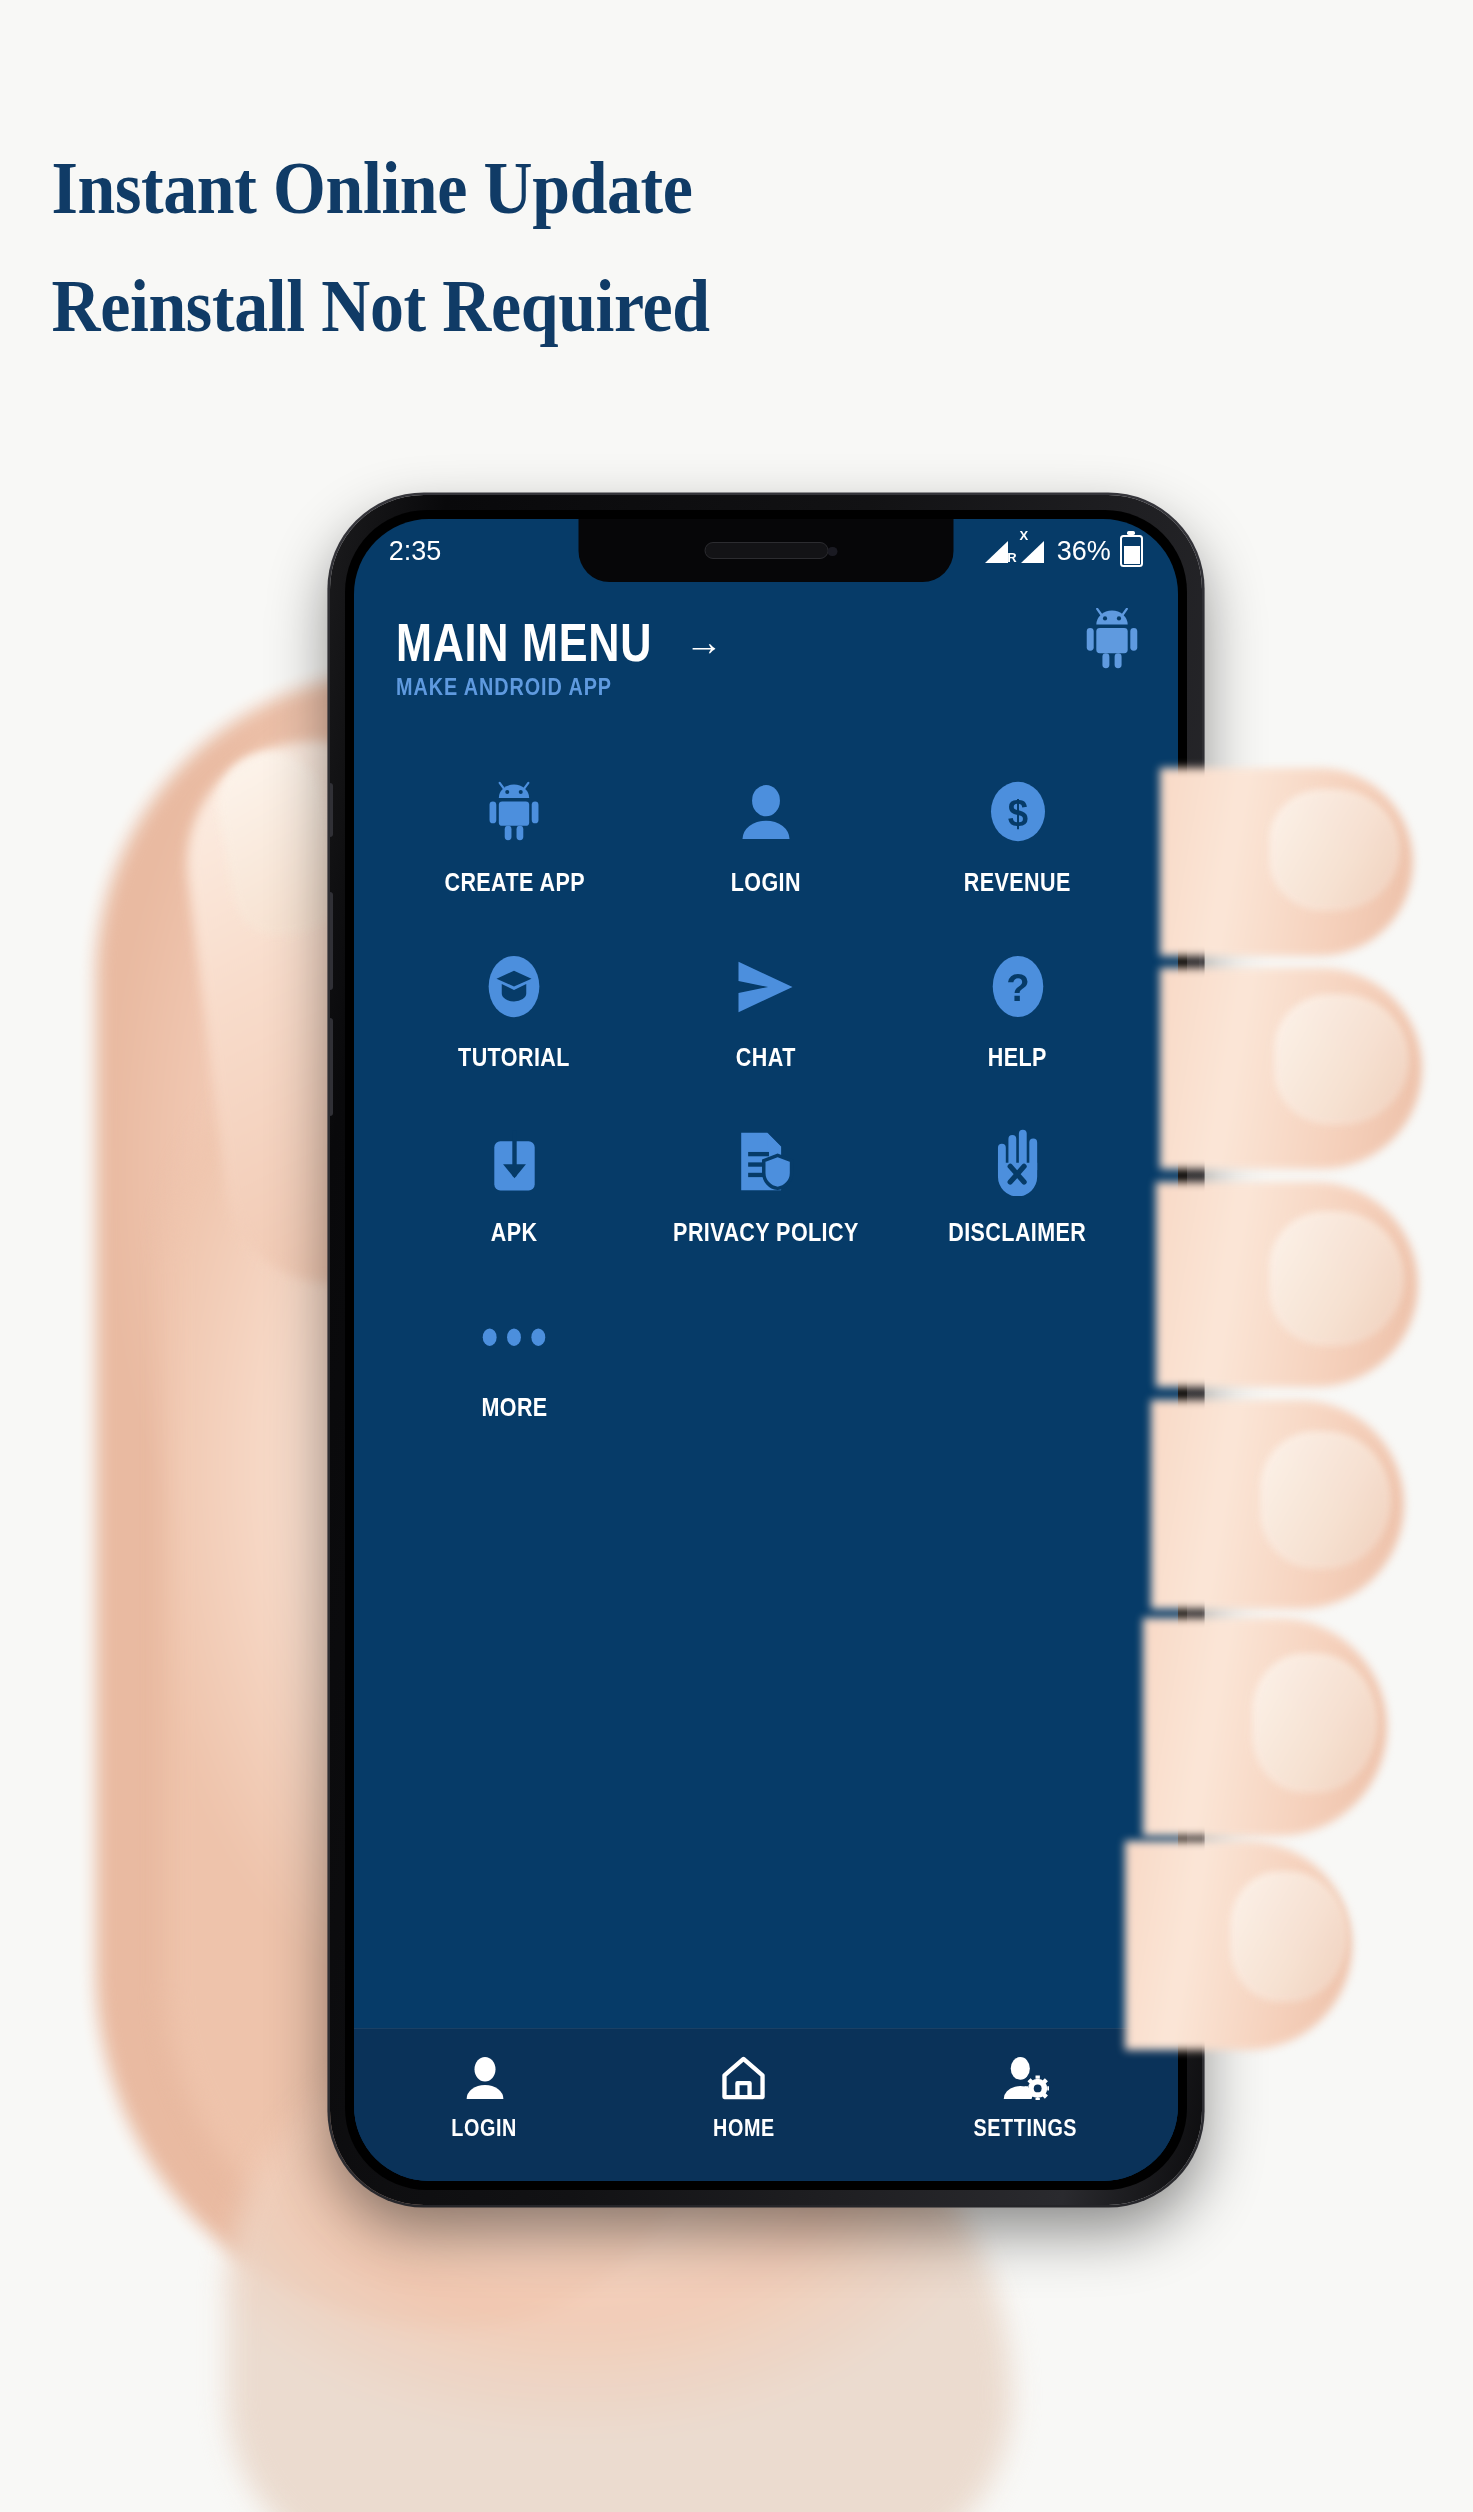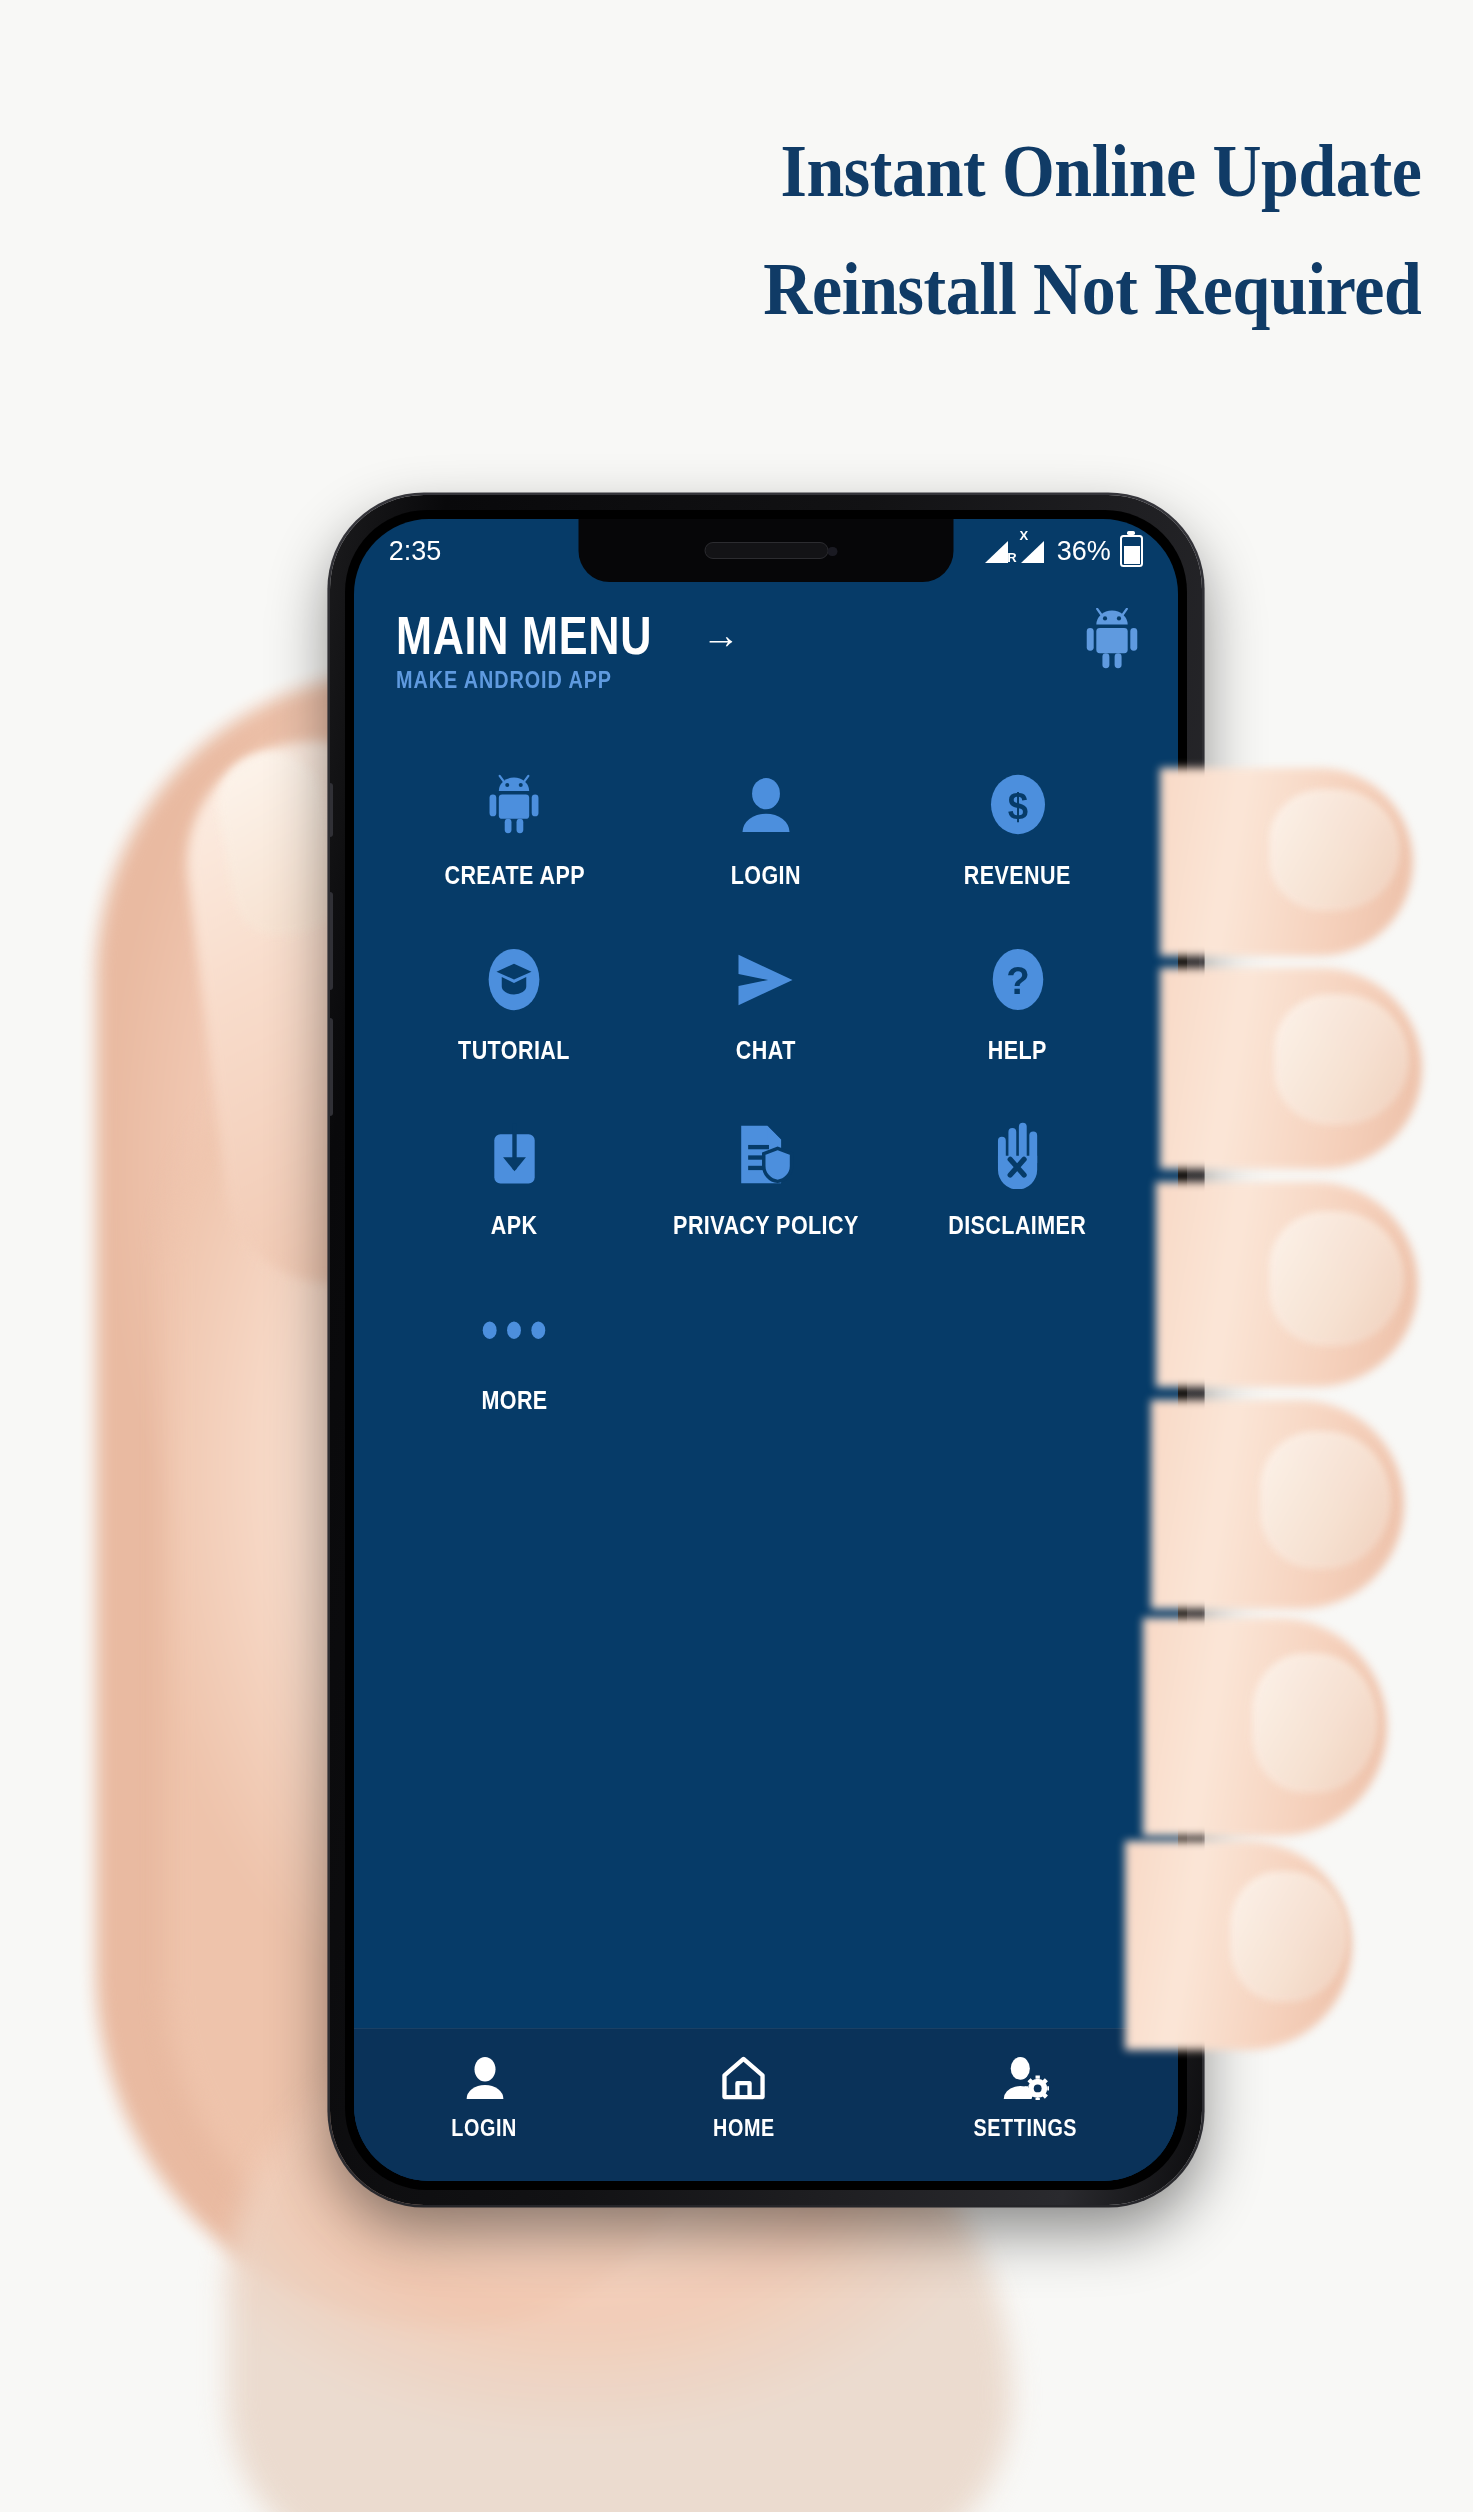--- a/index.html
+++ b/index.html
@@ -4,22 +4,22 @@
 <style>
   html,body{margin:0;padding:0;}
   body{
     width:1473px;height:2512px;overflow:hidden;position:relative;
     background:#f8f8f6;
     font-family:"Liberation Sans", sans-serif;
   }
 
   
   .promo{
-    position:absolute;left:0;top:113px;width:1473px;
-    text-align:right;
+    position:absolute;left:0;top:130px;width:1473px;
+    text-align:left;
     font-family:"Liberation Serif","DejaVu Serif",serif;
     font-weight:700;
     color:#103b66;
     letter-spacing:-0.4px;
     line-height:1.62;
     font-size:73px;
   }
   .promo .ln{display:block;transform:scaleX(0.93);}
 
   
@@ -171,21 +171,21 @@
   }
   .batt i{position:absolute;left:1.7px;right:1.7px;bottom:1.7px;height:62%;background:#fff;display:block;}
 
   
   .appbar{
     flex:0 0 auto;
     padding:24.4px 38px 26px 42px;
     display:flex;align-items:flex-start;justify-content:space-between;
   }
   .titlewrap{display:flex;flex-direction:column;gap:5.2px;}
-  .title-row{display:flex;align-items:center;gap:21px;}
+  .title-row{display:flex;align-items:center;gap:4px;margin-top:7px;}
   .app-title{
     color:#fff;font-weight:700;font-size:54px;letter-spacing:0.9px;
     transform:scaleX(0.80);transform-origin:left center;
     font-family:"Liberation Sans",sans-serif;
     line-height:1;
   }
   .arrow{color:#fff;font-size:38px;line-height:1;margin-left:-35px;}
   .app-sub{
     color:#5f9adf;font-weight:700;font-size:23.6px;letter-spacing:1.1px;
     transform:scaleX(0.84);transform-origin:left center;

